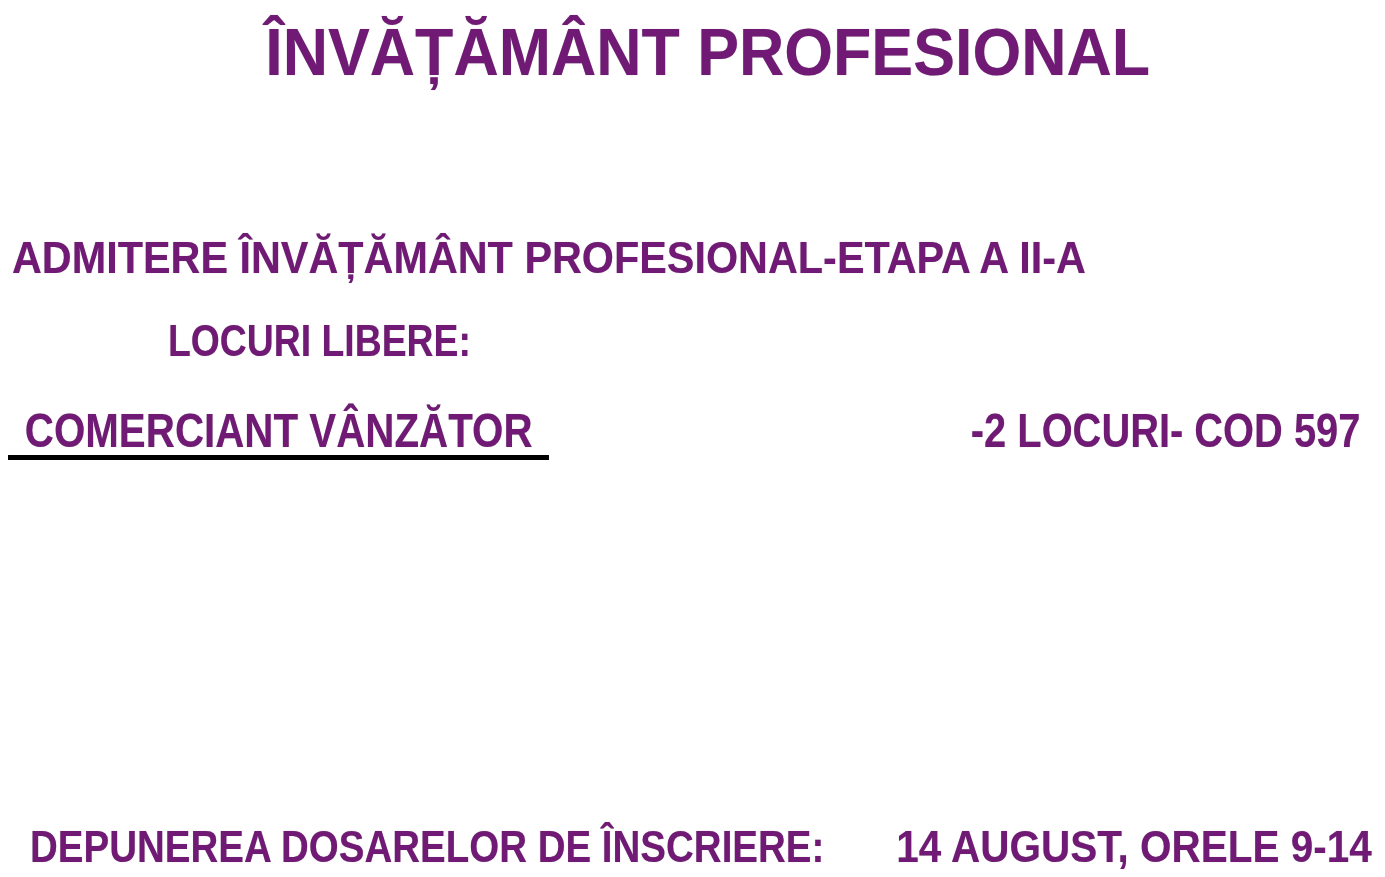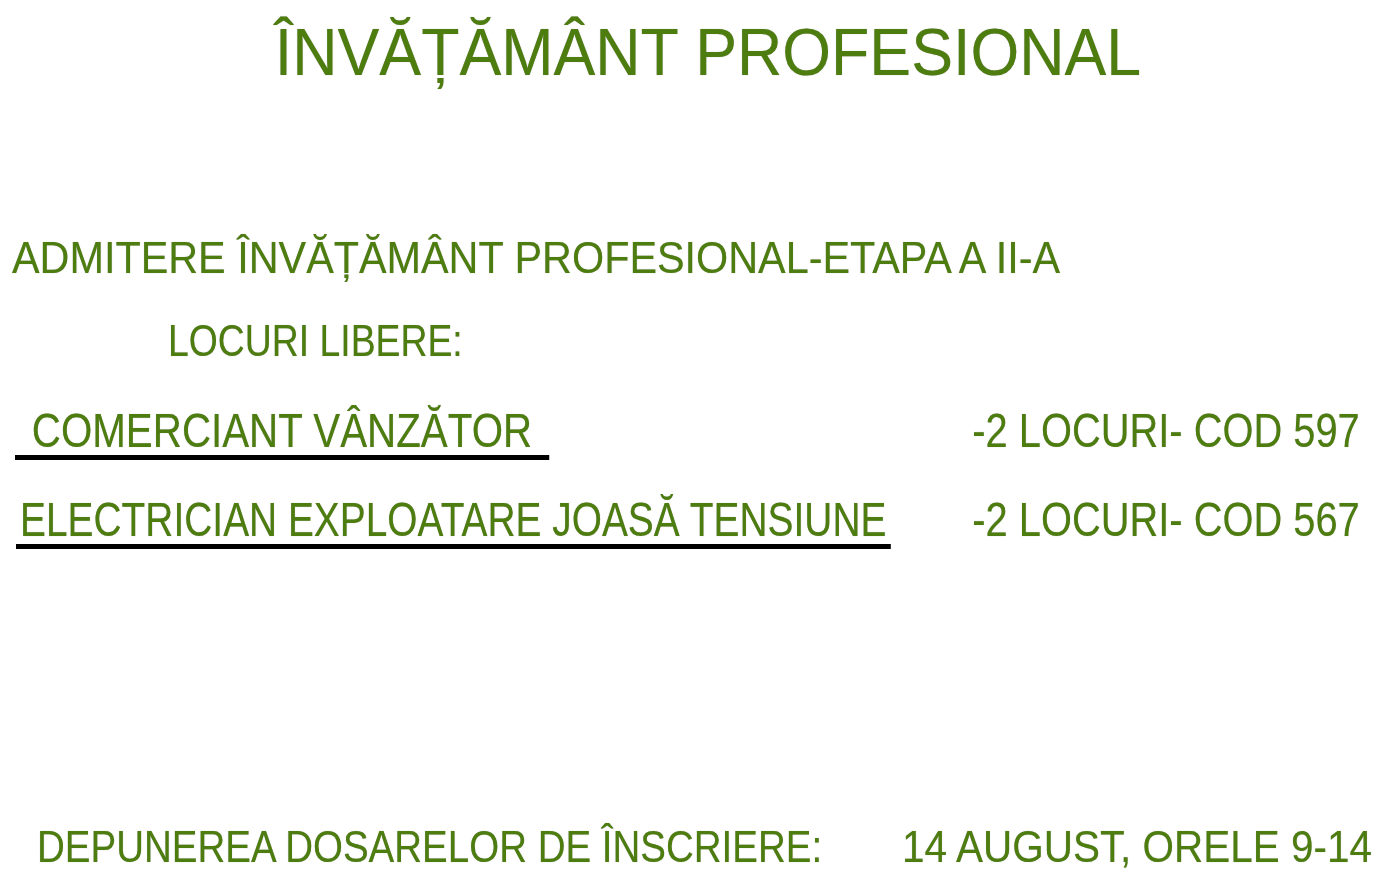--- a/index.html
+++ b/index.html
@@ -7,22 +7,22 @@
     padding: 0;
     background: #ffffff;
   }
   .page {
     position: relative;
     width: 1385px;
     height: 877px;
     background: #ffffff;
     overflow: hidden;
     font-family: "Liberation Sans", sans-serif;
-    font-weight: normal;
-    color: #4d7c0f;
+    font-weight: bold;
+    color: #701a75;
   }
   
   .line {
     position: absolute;
     line-height: 1;
     white-space: nowrap;
   }
   .txt {
     display: inline-block;
     line-height: 1;
@@ -35,21 +35,21 @@
     position: absolute;
     left: 30px;
     width: 1355px;
     text-align: center;
   }
   .center-wrap .txt {
     transform-origin: center top;
   }
   .row {
     position: absolute;
-    left: 12px;
+    left: 5px;
     right: 0;
     height: 60px;
   }
   .row .txt {
     position: absolute;
     top: 0;
   }
   .row .right {
     transform-origin: right top;
   }
@@ -73,24 +73,20 @@
 
   <div class="line" style="top:318px; left:168px;text-align:right;">
     <span class="txt" style="font-size:45px; --sx:0.83;">LOCURI LIBERE:</span>
   </div>
 
   <div class="row" style="top:407px;">
     <span class="txt underlined" style="font-size:48px; left:3px; padding:0 20px; --sx:0.84;">COMERCIANT VÂNZĂTOR</span>
     <span class="txt right" style="font-size:48px; right:25px; --sx:0.83;">-2 LOCURI- COD 597</span>
   </div>
 
-  <div class="row" style="top:496px;">
-    <span class="txt underlined" style="font-size:48px; left:4px; padding:0 5px; --sx:0.81;">ELECTRICIAN EXPLOATARE JOASĂ TENSIUNE</span>
-    <span class="txt right" style="font-size:48px; right:25px; --sx:0.83;">-2 LOCURI- COD 567</span>
-  </div>
 
 
 
   <div class="row" style="top:825px;">
     <span class="txt" style="font-size:44px; left:25px; --sx:0.875;">DEPUNEREA DOSARELOR DE ÎNSCRIERE:</span>
     <span class="txt right" style="font-size:44px; right:13px; --sx:0.92;">14 AUGUST, ORELE 9-14</span>
   </div>
 
 </div>
 

